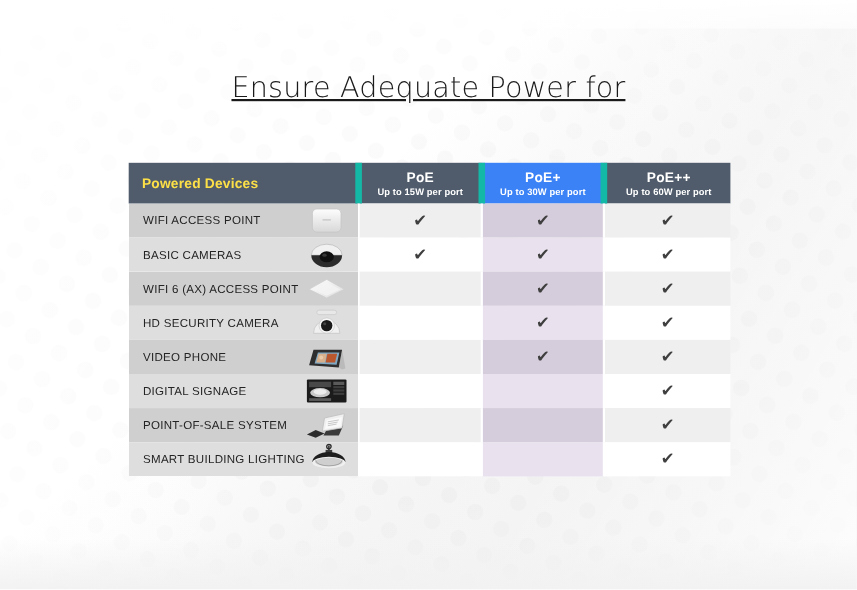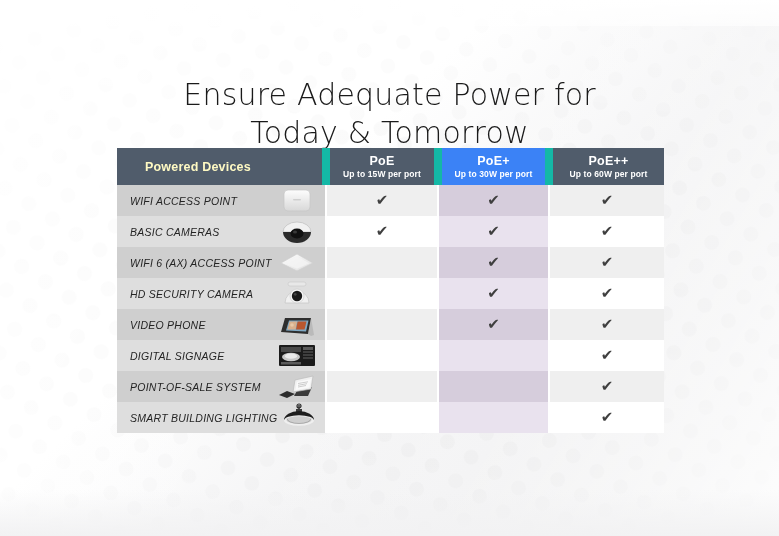--- a/index.html
+++ b/index.html
@@ -60,28 +60,29 @@
     left: 0; right: 0; bottom: 0;
     height: 46px;
     background: linear-gradient(0deg, #f2f2f3 0%, rgba(255,255,255,0) 100%);
   }
 
   
   .title {
     position: absolute;
     left: 0;
     right: 0;
-    top: 56px;
+    top: 44px;
     text-align: center;
     font-family: "DejaVu Sans", sans-serif;
     font-weight: 300;
-    font-size: 30px;
+    font-size: 26px;
     line-height: 38px;
     letter-spacing: 0.2px;
     color: #1a1a1a;
+    text-decoration: underline;
   }
   .title .line { display: block; }
 
   
   .table-wrap {
     position: absolute;
     left: 117px;
     top: 148px;
     width: 547px;
   }
@@ -96,52 +97,52 @@
   table.poe col.c-poepp{ width: 115px; }
 
   thead th {
     height: 37px;
     padding: 0;
     vertical-align: middle;
     border: 0;
   }
   th.head-dev {
     background: #505c6b;
-    color: #fef9c3;
+    color: #fde047;
     text-align: left;
-    padding-left: 28px;
+    padding-left: 12px;
     font-size: 12.5px;
     font-weight: bold;
     letter-spacing: 0.2px;
   }
   th.head-col {
     background: #505c6b;
     color: #ffffff;
     text-align: center;
-    border-left: 8px solid #14b8a6;
+    border-left: 6px solid #14b8a6;
   }
   th.head-col.accent {
     background: #3b82f6;
   }
   .head-title {
     display: block;
     font-size: 12.5px;
     font-weight: bold;
     line-height: 14px;
     letter-spacing: 0.2px;
   }
   .head-sub {
     display: block;
     font-size: 8.5px;
     font-weight: bold;
     line-height: 12px;
     letter-spacing: 0.1px;
   }
 
-  tbody tr { height: 31px; font-style: italic; }
+  tbody tr { height: 31px; }
   tbody td {
     padding: 0;
     border: 0;
     vertical-align: middle;
   }
 
   td.dev {
     background: #cfcfcf;
     position: relative;
     padding-left: 13px;
@@ -196,21 +197,20 @@
 <div id="stage">
 
   <div class="bg-base"></div>
   <div class="bg-hex"></div>
   <div class="bg-sheen"></div>
   <div class="bg-topstripe"></div>
   <div class="bg-botstripe"></div>
 
   <h1 class="title">
     <span class="line">Ensure Adequate Power for</span>
-    <span class="line">Today &amp; Tomorrow</span>
   </h1>
 
   <div class="table-wrap">
     <table class="poe">
       <colgroup>
         <col class="c-dev">
           <col class="c-poe">
           <col class="c-poep">
           <col class="c-poepp">
       </colgroup>

